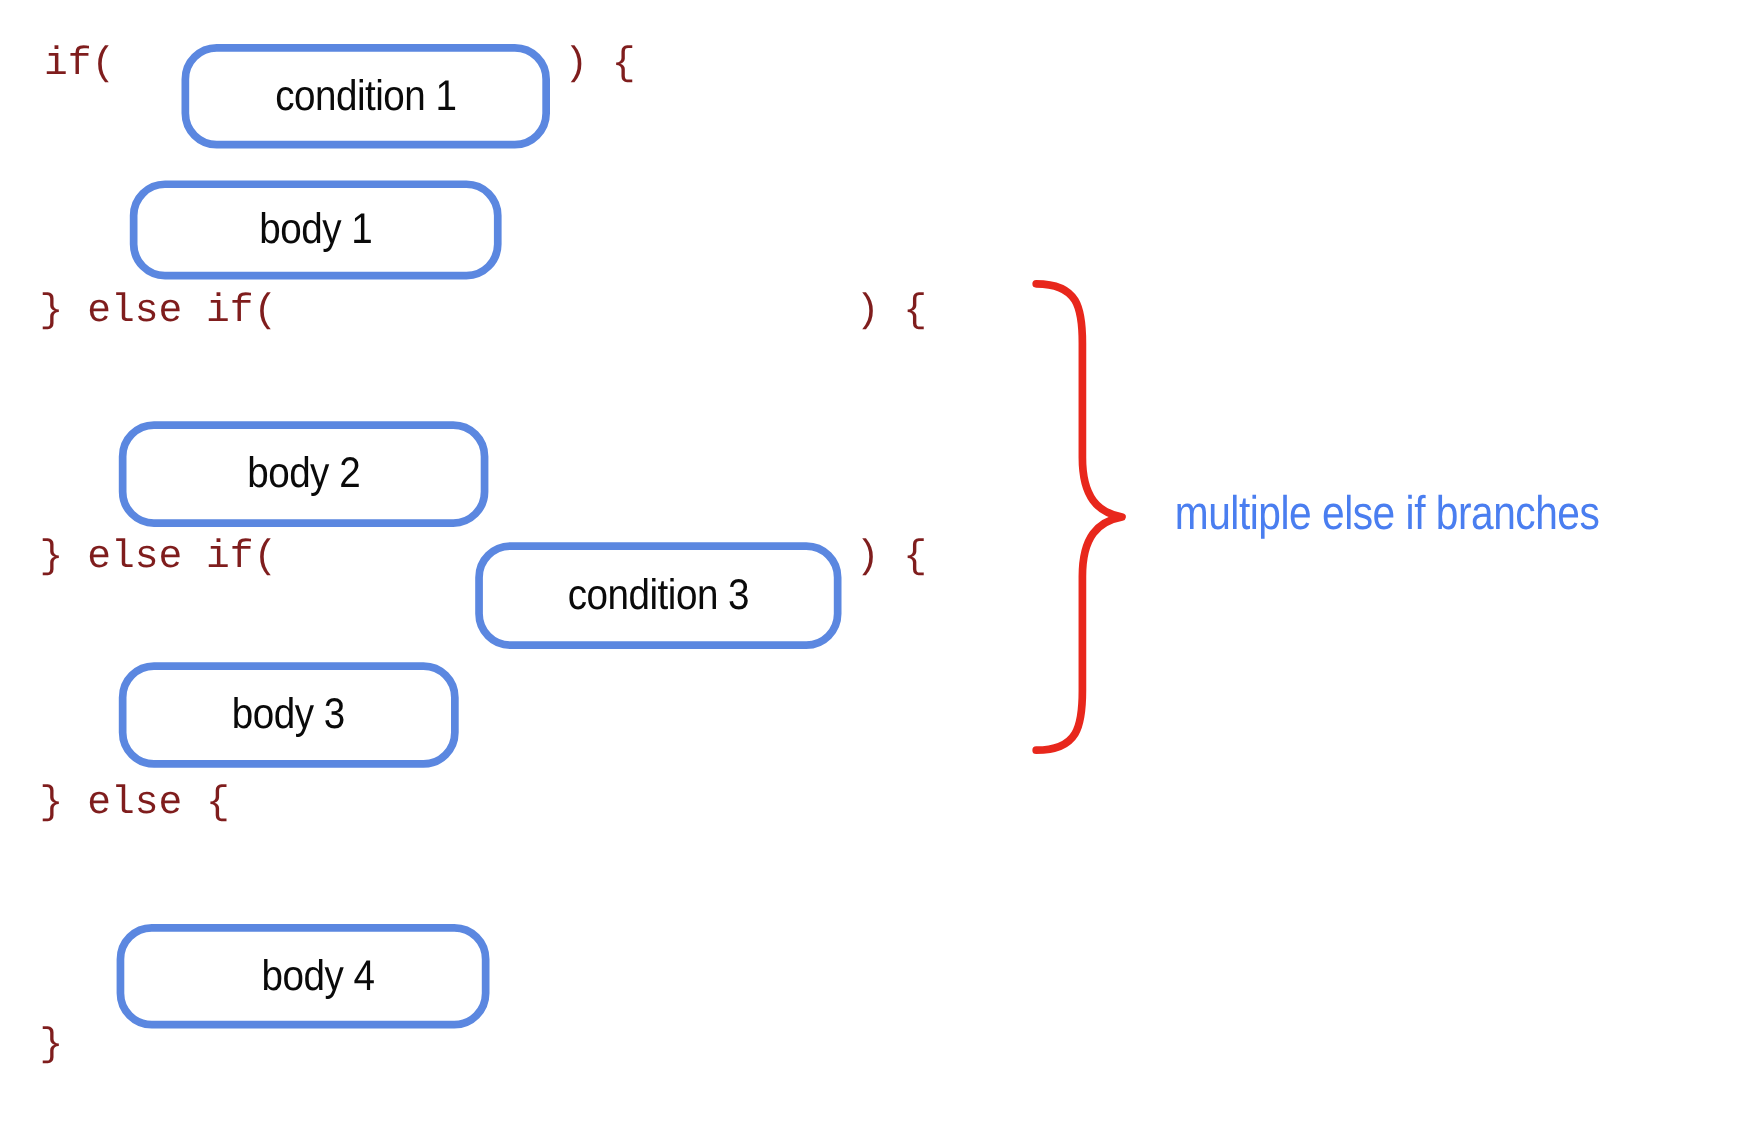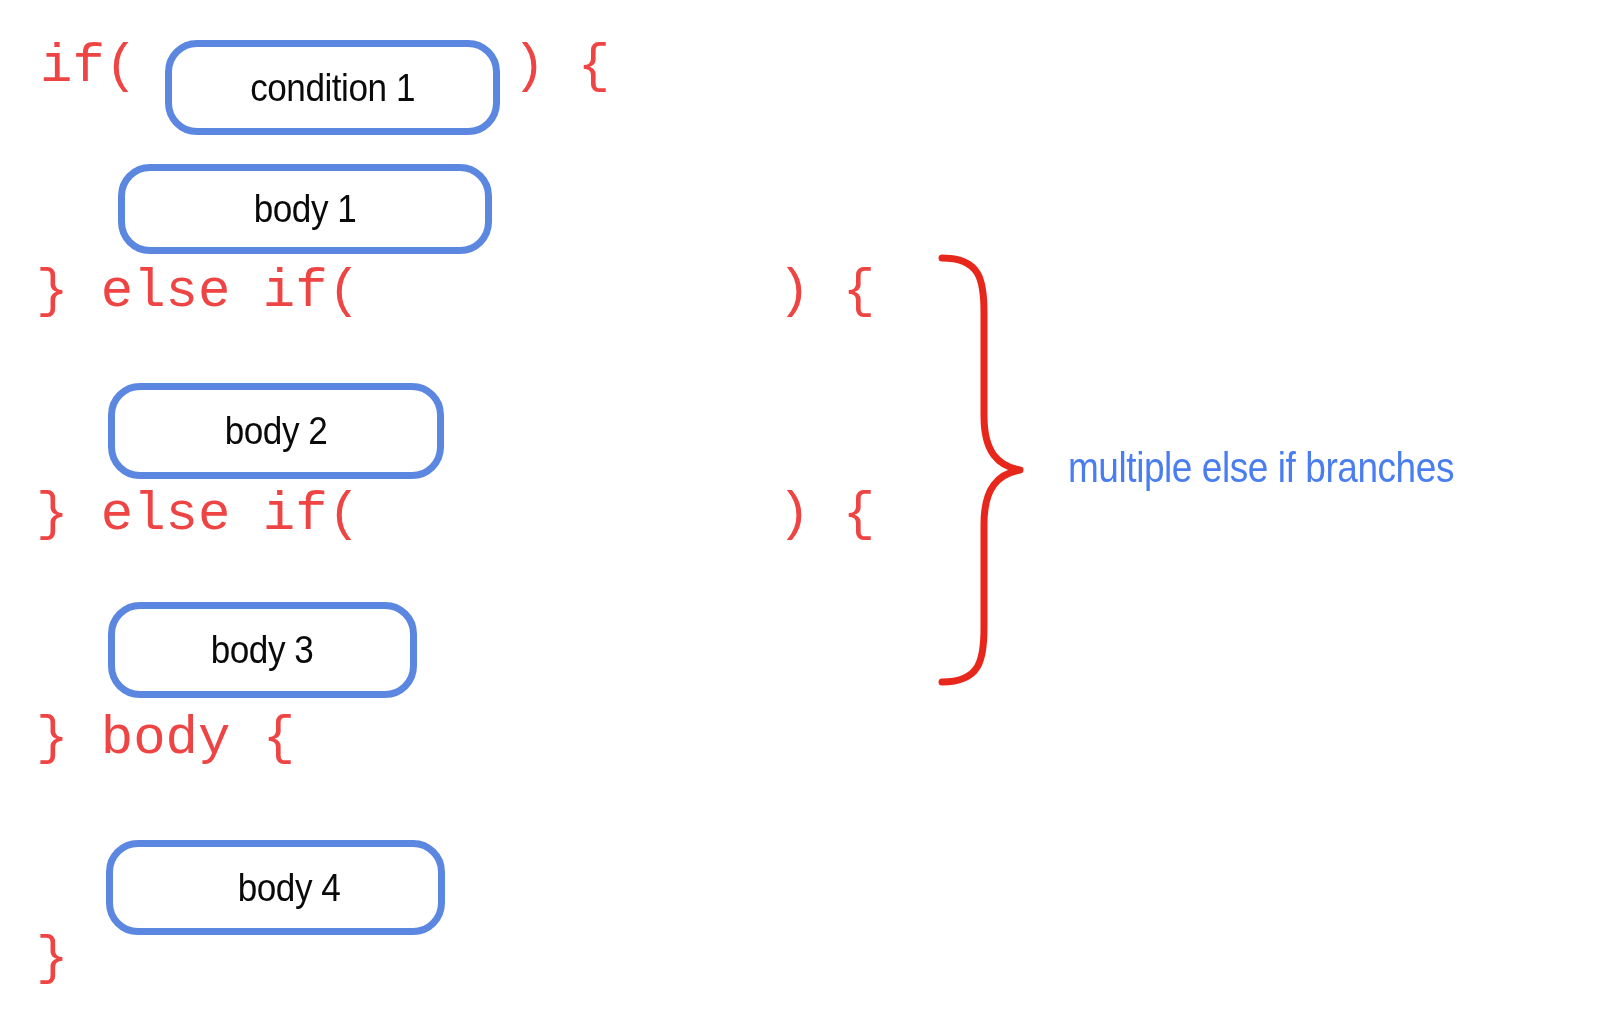--- a/index.html
+++ b/index.html
@@ -13,23 +13,23 @@
     height: 1032px;
     background: #ffffff;
     overflow: hidden;
     font-family: "Liberation Sans", sans-serif;
   }
 
   
   .code {
     position: absolute;
     font-family: "Liberation Mono", "DejaVu Sans Mono", monospace;
-    font-size: 54px;
+    font-size: 36px;
     line-height: 1;
-    color: #ef4444;
+    color: #7f1d1d;
     white-space: pre;
     letter-spacing: 0px;
   }
 
   
   .rbox {
     position: absolute;
     box-sizing: border-box;
     background: #ffffff;
     border: 7px solid #5b87e0;
@@ -80,43 +80,46 @@
 <div id="canvas">
 
   <span class="code" style="left:40px; top:40px;">if(</span>
 
   <div class="rbox" style="left:165px; top:20px; width:335px; height:95px;">
     <span class="rlabel">condition 1</span>
   </div>
 
   <span class="code" style="left:513px; top:40px;">) {</span>
 
-  <div class="rbox" style="left:118px; top:144px; width:374px; height:90px;">
+  <div class="rbox" style="left:118px; top:144px; width:338px; height:90px;">
     <span class="rlabel">body 1</span>
   </div>
 
   <span class="code" style="left:36px; top:265px;">} else if(</span>
 
 
   <span class="code" style="left:778px; top:265px;">) {</span>
 
   <div class="rbox" style="left:108px; top:363px; width:336px; height:96px;justify-content:center;">
     <span class="rlabel">body 2</span>
   </div>
 
   <span class="code" style="left:36px; top:488px;">} else if(</span>
 
+  <div class="rbox" style="left:432px; top:473px; width:333px; height:97px;">
+    <span class="rlabel">condition 3</span>
+  </div>
 
   <span class="code" style="left:778px; top:488px;">) {</span>
 
   <div class="rbox" style="left:108px; top:582px; width:309px; height:96px;">
     <span class="rlabel">body 3</span>
   </div>
 
-  <span class="code" style="left:36px; top:712px;">} body {</span>
+  <span class="code" style="left:36px; top:712px;">} else {</span>
 
   <div class="rbox" style="left:106px; top:820px; width:339px; height:95px;padding-left:28px;">
     <span class="rlabel">body 4</span>
   </div>
 
   <span class="code" style="left:36px; top:932px;">}</span>
 
   <svg id="brace-svg" viewBox="0 0 140 460">
     <path d="M 22 18
              C 60 18, 64 40, 64 72

